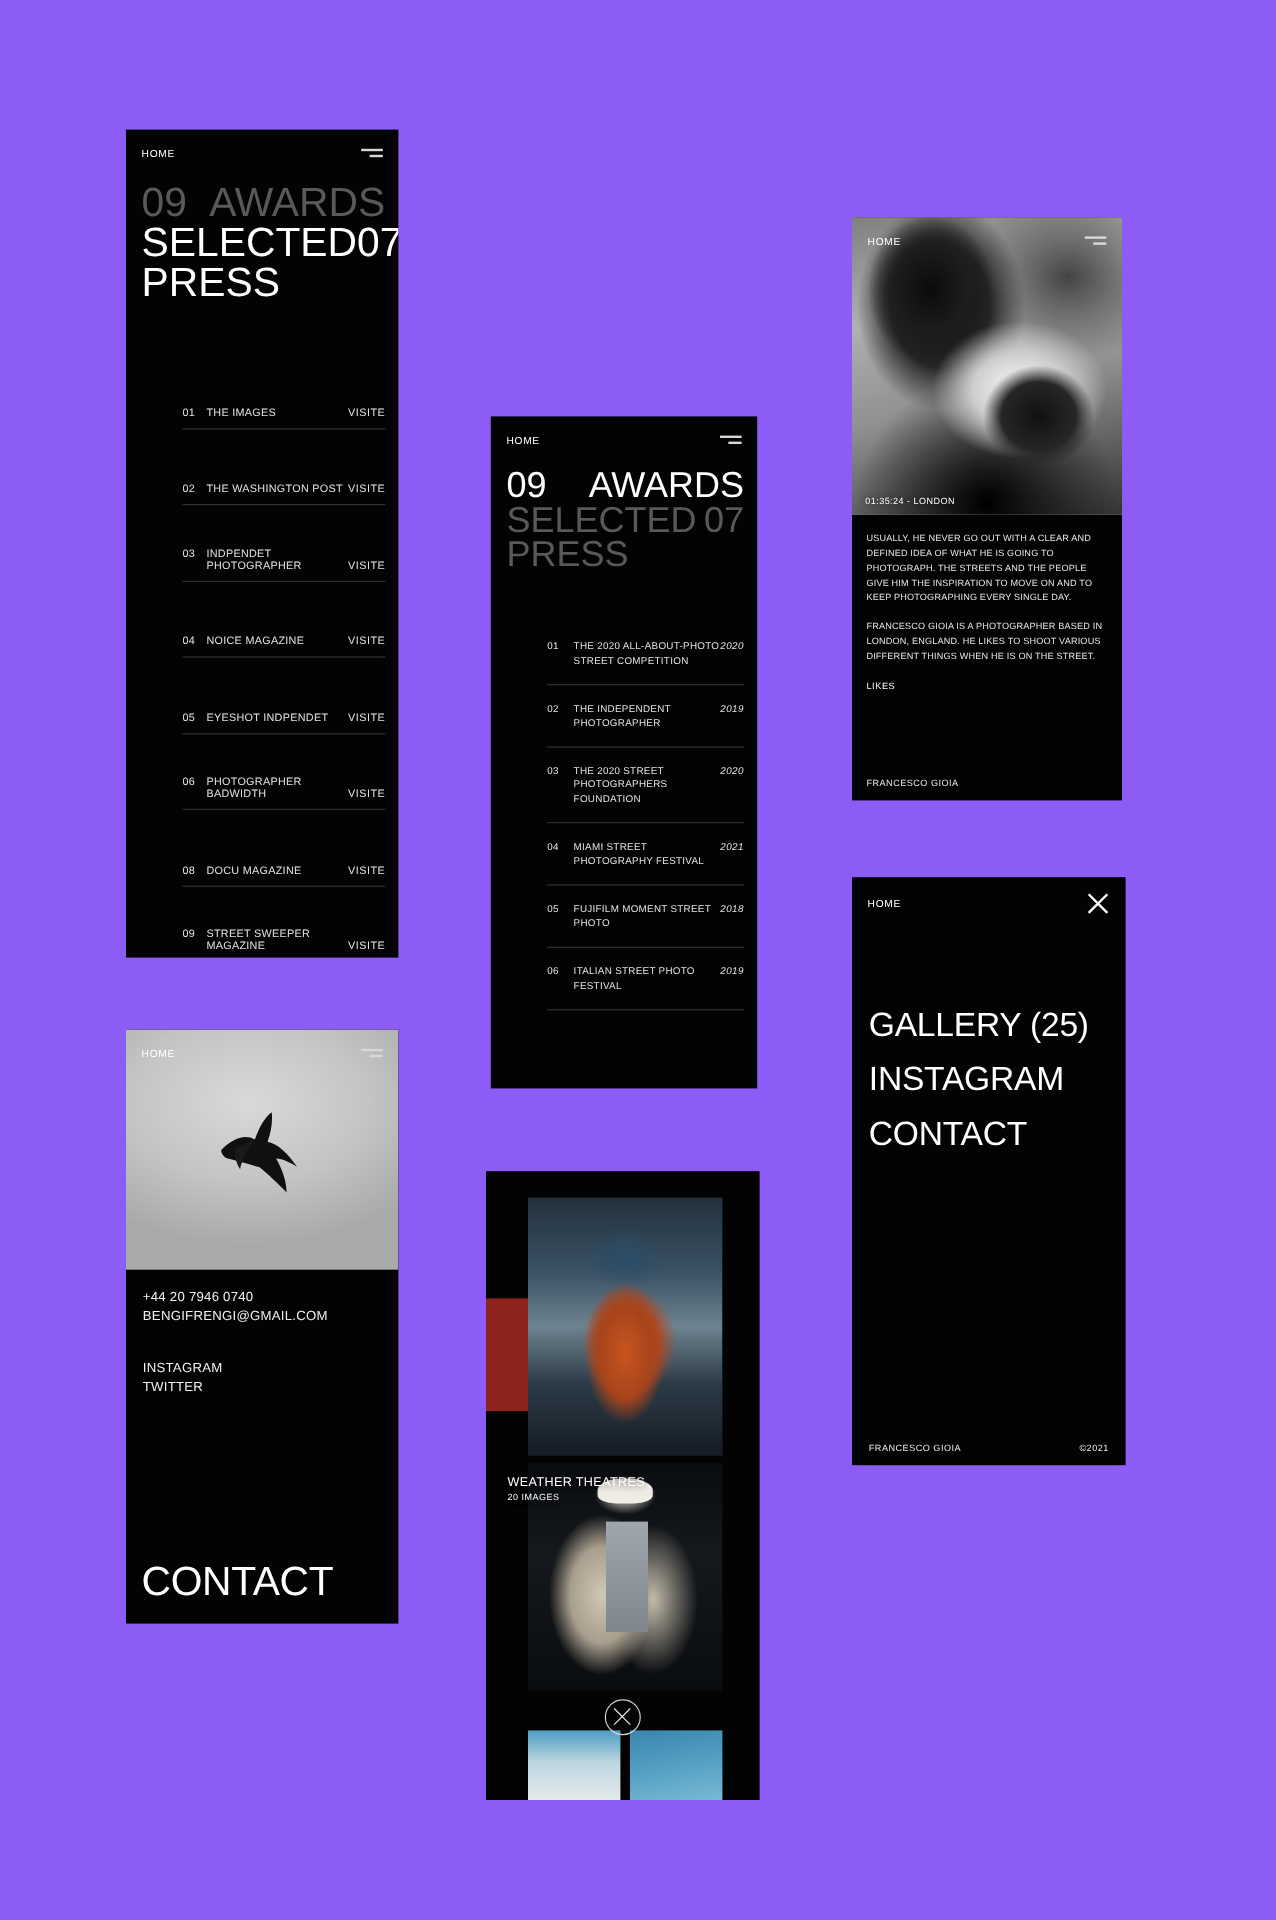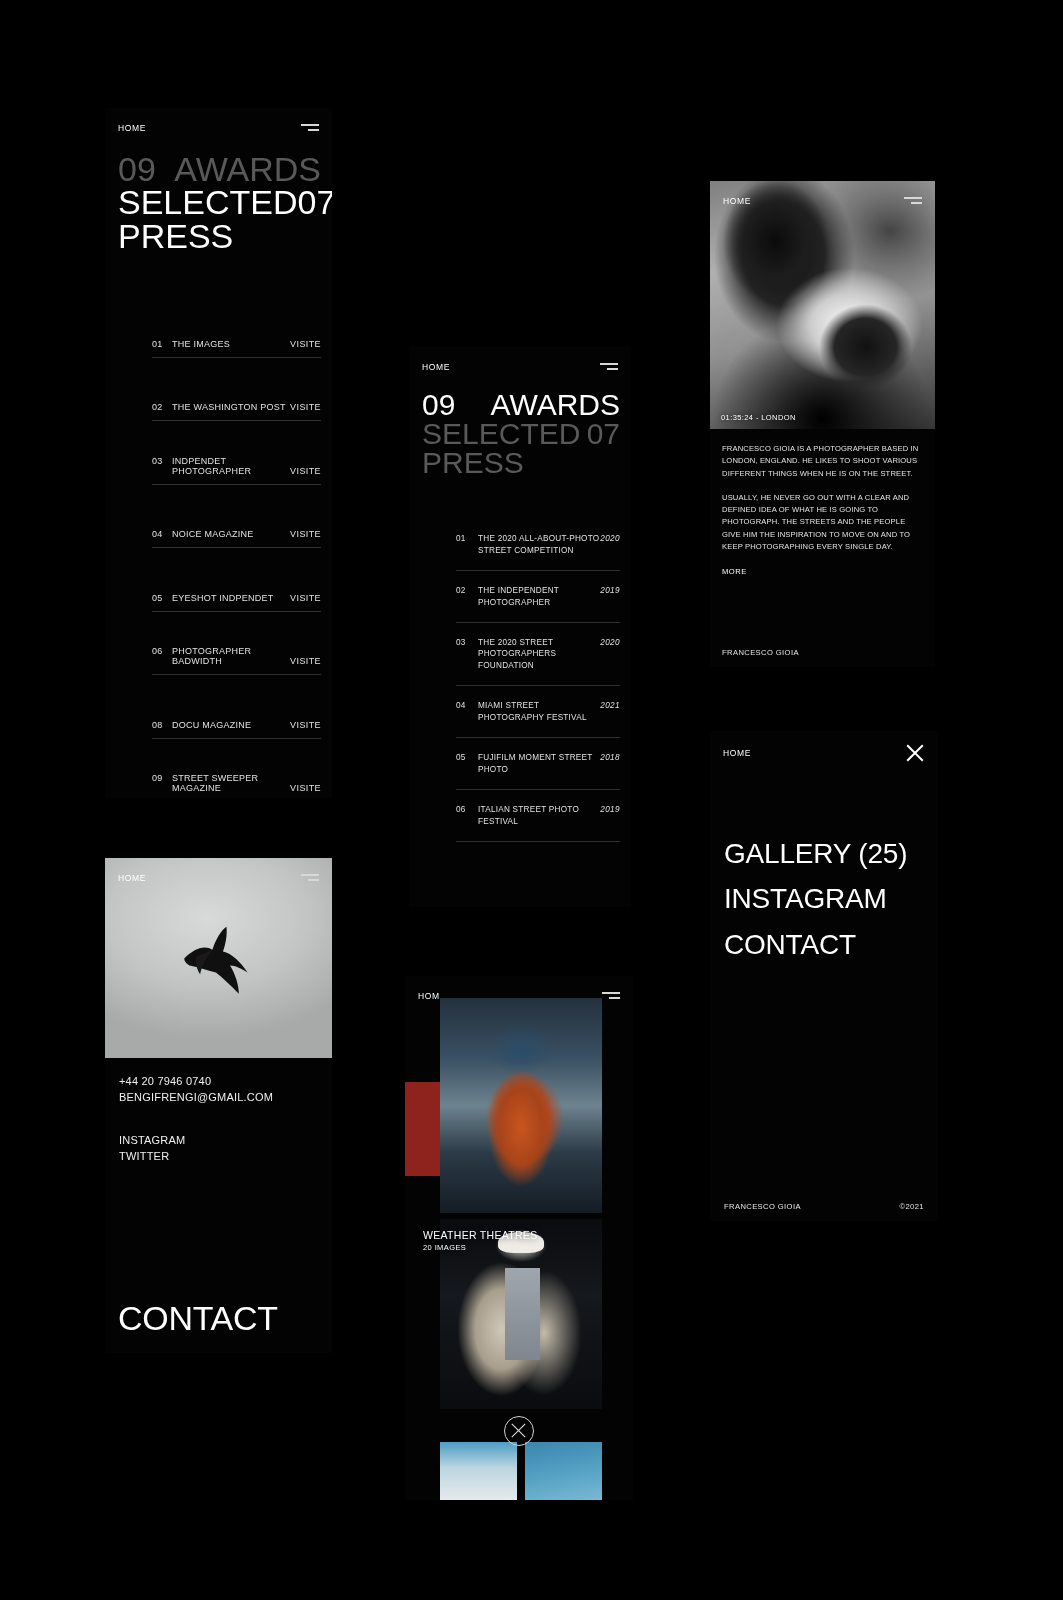--- a/index.html
+++ b/index.html
@@ -9,21 +9,21 @@
     width: 1063px;
     height: 1600px;
     overflow: hidden;
     font-family: "Liberation Sans", sans-serif;
     -webkit-font-smoothing: antialiased;
   }
   .stage {
     position: relative;
     width: 1063px;
     height: 1600px;
-    background: #000000;
+    background: #8b5cf6;
   }
   .panel {
     position: absolute;
     background: #030303;
     overflow: hidden;
     box-sizing: border-box;
   }
   .topbar {
     position: absolute;
     top: 0; left: 0; right: 0;
@@ -548,23 +548,23 @@
     </div>
     <div class="topbar">
       <div class="home-label">HOME</div>
       <div class="burger">
         <i class="b1"></i>
           <i class="b2"></i>
       </div>
     </div>
 
     <div class="about-body">
+      <p class="about-p">USUALLY, HE NEVER GO OUT WITH A CLEAR AND DEFINED IDEA OF WHAT HE IS GOING TO PHOTOGRAPH. THE STREETS AND THE PEOPLE GIVE HIM THE INSPIRATION TO MOVE ON AND TO KEEP PHOTOGRAPHING EVERY SINGLE DAY.</p>
       <p class="about-p">FRANCESCO GIOIA IS A PHOTOGRAPHER BASED IN LONDON, ENGLAND. HE LIKES TO SHOOT VARIOUS DIFFERENT THINGS WHEN HE IS ON THE STREET.</p>
-      <p class="about-p">USUALLY, HE NEVER GO OUT WITH A CLEAR AND DEFINED IDEA OF WHAT HE IS GOING TO PHOTOGRAPH. THE STREETS AND THE PEOPLE GIVE HIM THE INSPIRATION TO MOVE ON AND TO KEEP PHOTOGRAPHING EVERY SINGLE DAY.</p>
-      <div class="about-more">MORE</div>
+      <div class="about-more">LIKES</div>
     </div>
 
     <div class="about-footer">
       <span>FRANCESCO GIOIA</span>
     </div>
   </div>
 
   <div class="panel" id="menu-panel">
     <div class="topbar">
       <div class="home-label">HOME</div>
@@ -638,22 +638,15 @@
     <div class="gal-close">
       <i class="x1"></i>
         <i class="x2"></i>
     </div>
 
     <div class="gal-thumbs">
       <div class="gal-thumb t1"></div>
       <div class="gal-thumb t2"></div>
     </div>
 
-    <div class="topbar">
-      <div class="home-label">HOM</div>
-      <div class="burger">
-        <i class="b1"></i>
-          <i class="b2"></i>
-      </div>
-    </div>
   </div>
 
 </div>
 
 </body></html>

